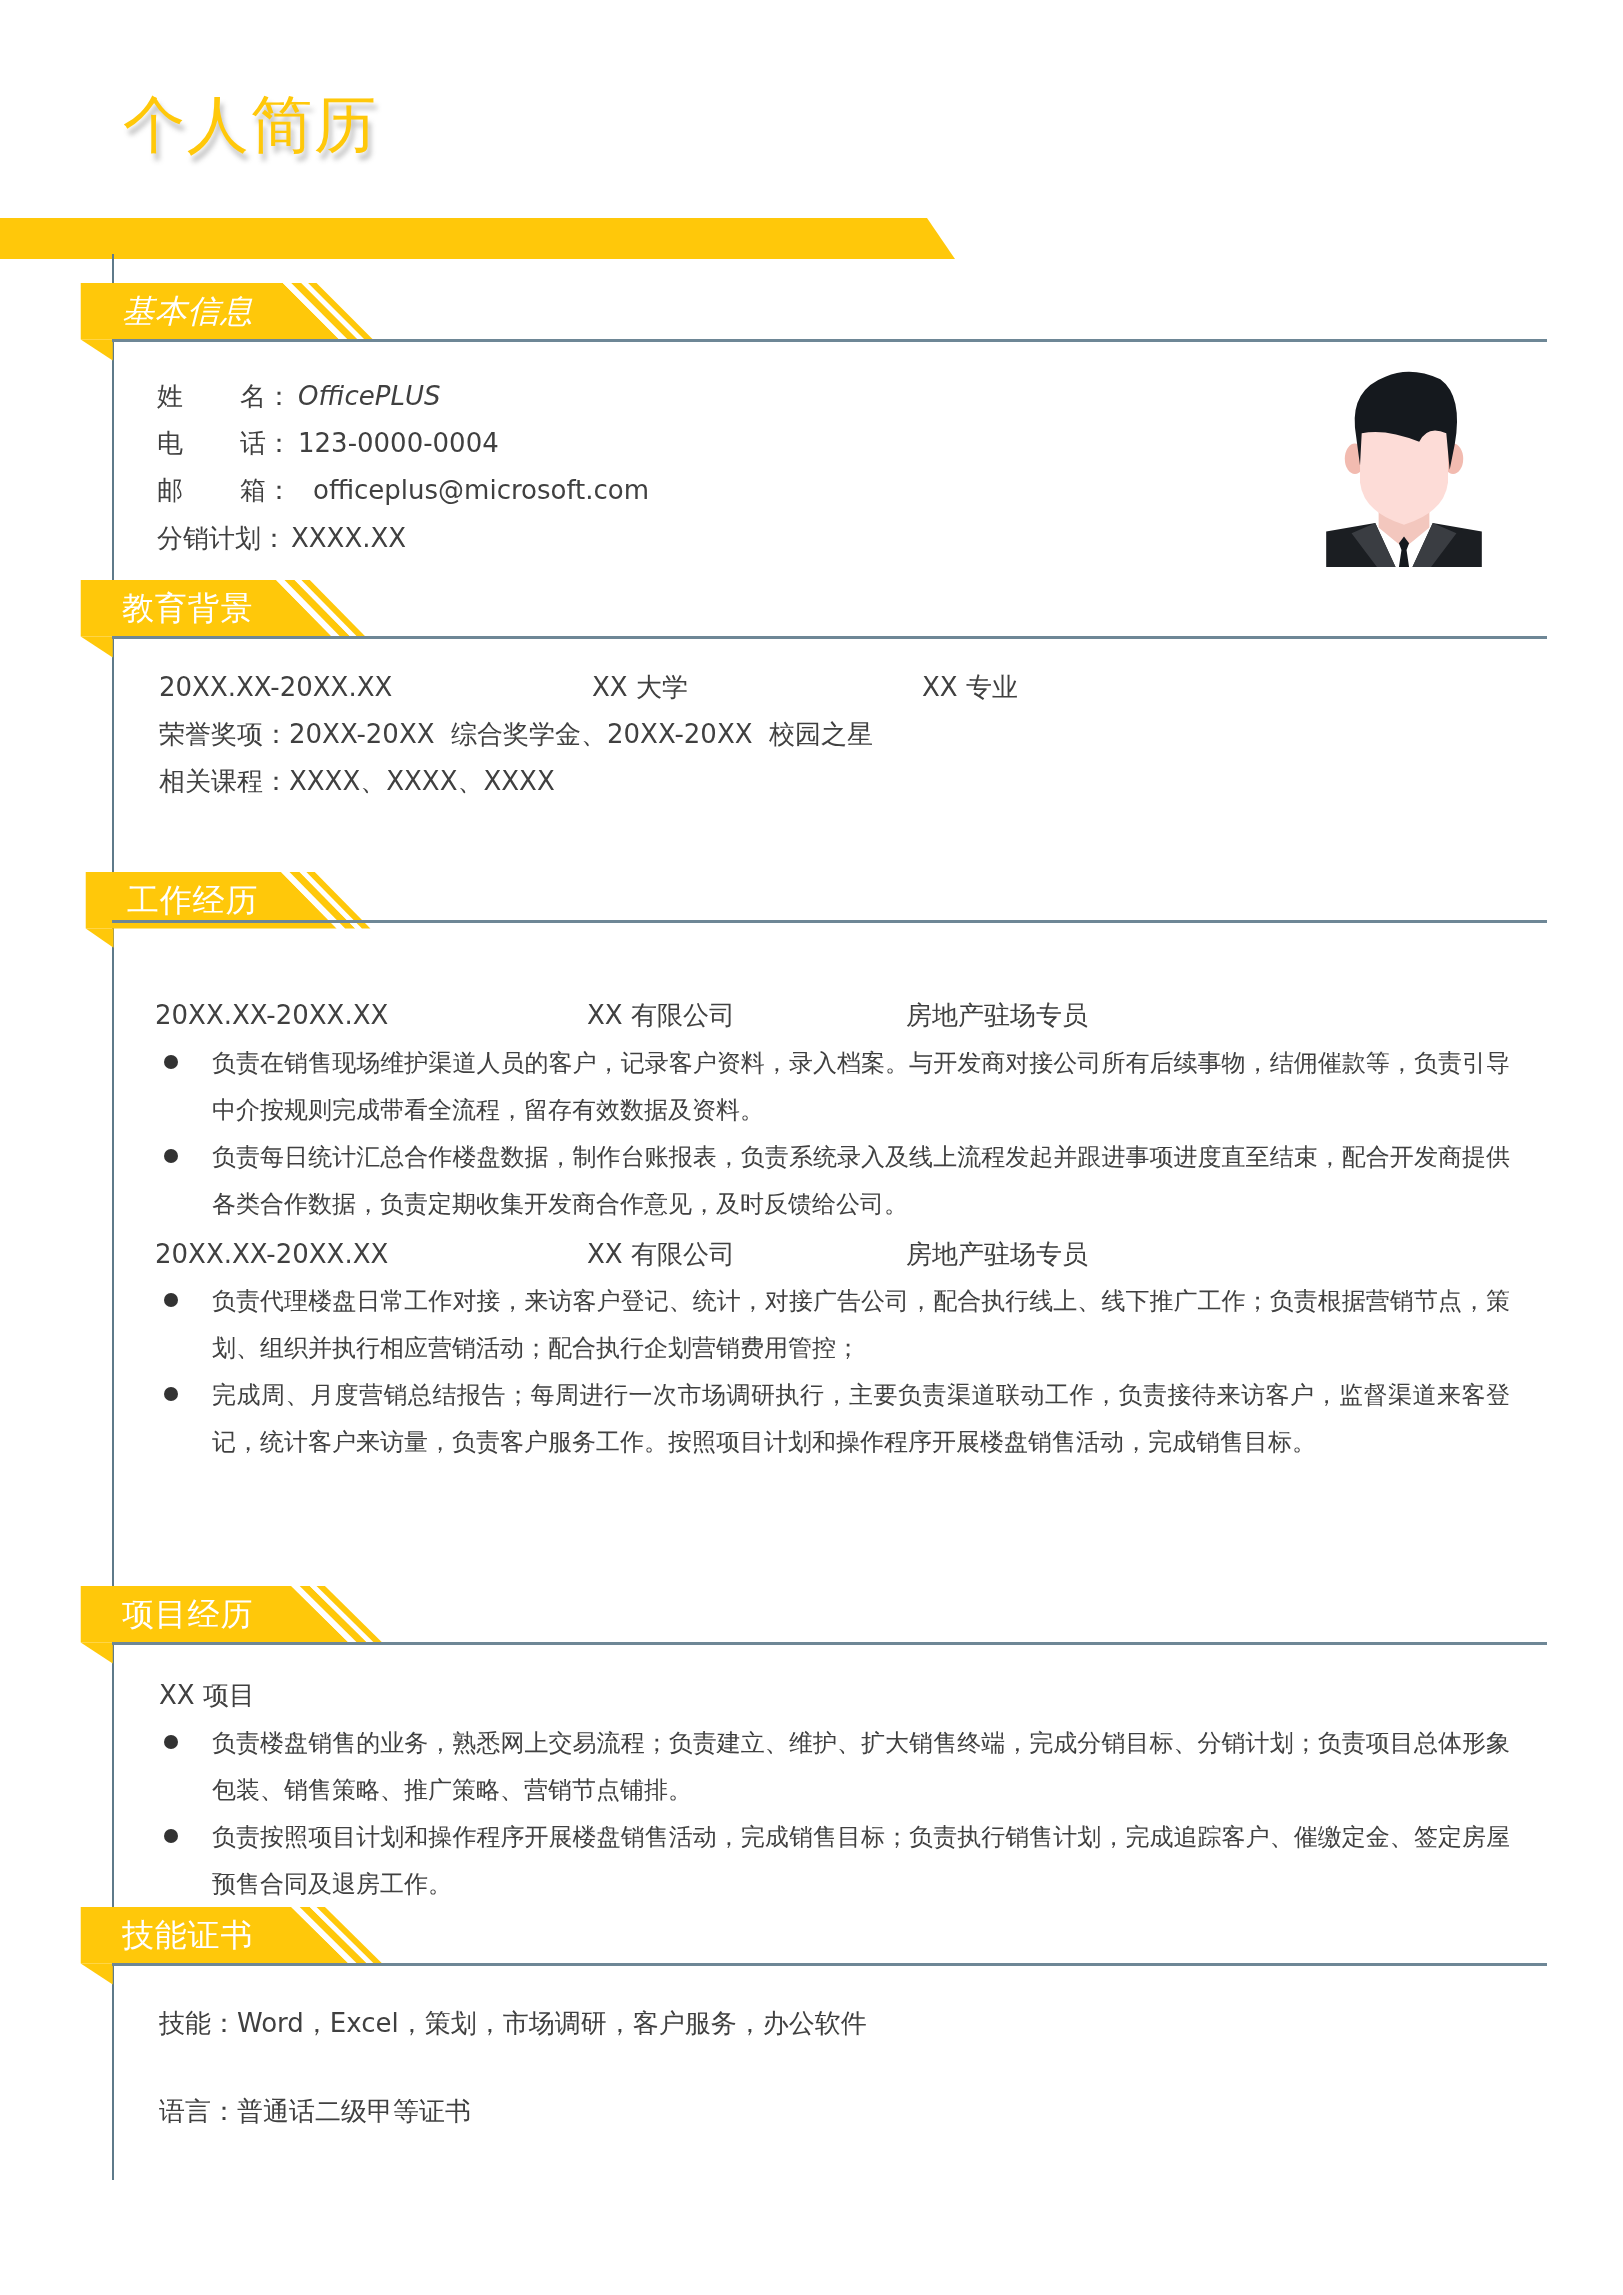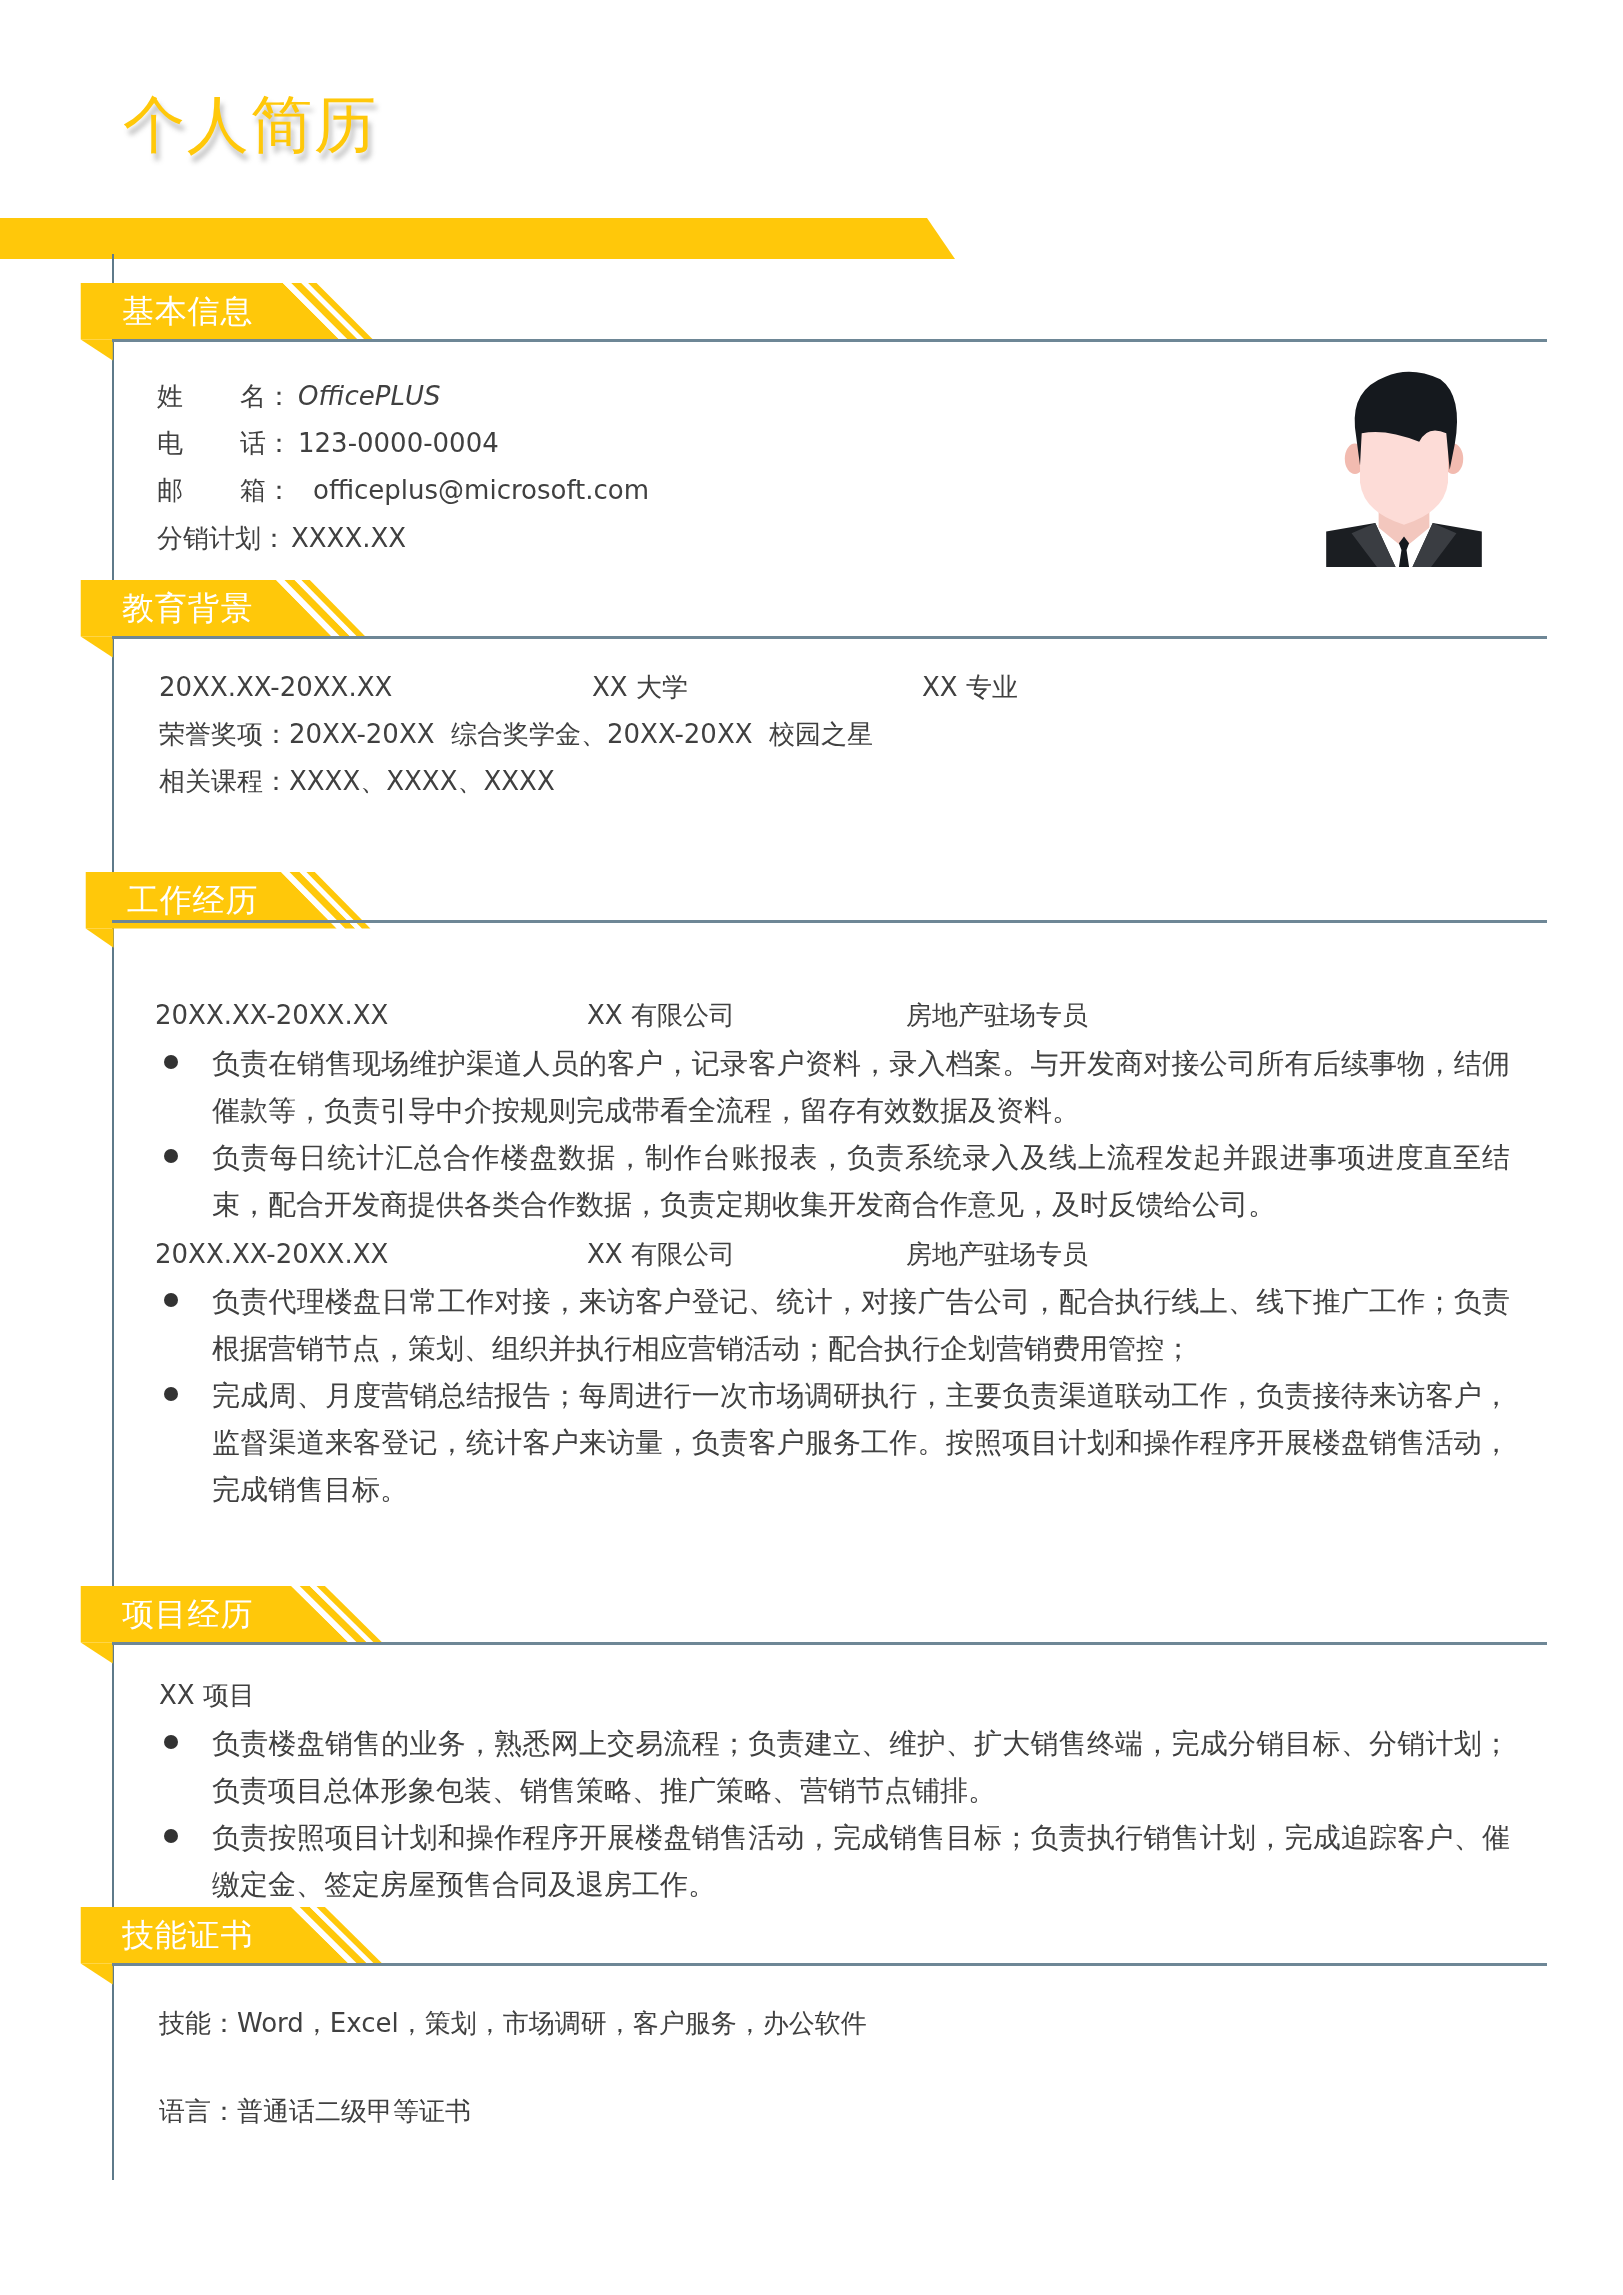--- a/index.html
+++ b/index.html
@@ -16,34 +16,34 @@
 
   .section { position:absolute; left:0; width:1623px; height:93px; }
   .tab { position:absolute; left:80px; top:0; width:287px; height:57px; }
   .tab svg { position:absolute; left:0; top:0; overflow:visible; }
   .tab-label { position:absolute; left:42px; top:7.6px; font-size:32px; line-height:41px; color:#ffffff; letter-spacing:0.8px; }
   .hline { position:absolute; left:112px; top:56px; width:1435px; height:2.5px; background:#6E8796; }
 
   .txt { position:absolute; font-size:26px; line-height:34px; white-space:nowrap; color:#404040; }
   .bullet-row { position:absolute; left:155px; width:1361px; }
   .bullet-dot { position:absolute; left:8.5px; top:12.7px; width:14.4px; height:14.4px; border-radius:50%; background:#333333; }
-  .bullet-text { position:absolute; left:57px; font-size:28px; line-height:47px; width:1298px; color:#404040; text-align:justify; }
+  .bullet-text { position:absolute; left:57px; font-size:24px; line-height:47px; width:1298px; color:#404040; text-align:justify; }
 
   .avatar { position:absolute; left:1326px; top:364px; width:156px; height:203px; }
 </style>
 </head>
 <body>
 
 <div class="title">个人简历</div>
 
 <div class="band"></div>
 
 <div class="vline"></div>
 
-<div class="section" style="top:283px;">
+<div class="section" style="top:283px;font-style:italic;">
   <div class="tab">
     <svg width="292" height="80" viewBox="0 0 345 95">
       <polygon points="0,0 240,0 307,67 0,67" fill="#FFC80A"></polygon>
       <polygon points="240,0 250,0 317,67 307,67" fill="#ffffff"></polygon>
       <polygon points="250,0 262,0 329,67 317,67" fill="#FFC80A"></polygon>
       <polygon points="262,0 270,0 337,67 329,67" fill="#ffffff"></polygon>
       <polygon points="270,0 280,0 347,67 337,67" fill="#FFC80A"></polygon>
       <polygon points="0,67 38,67 38,92" fill="#FFC80A"></polygon>
     </svg>
     <div class="tab-label">基本信息</div>

